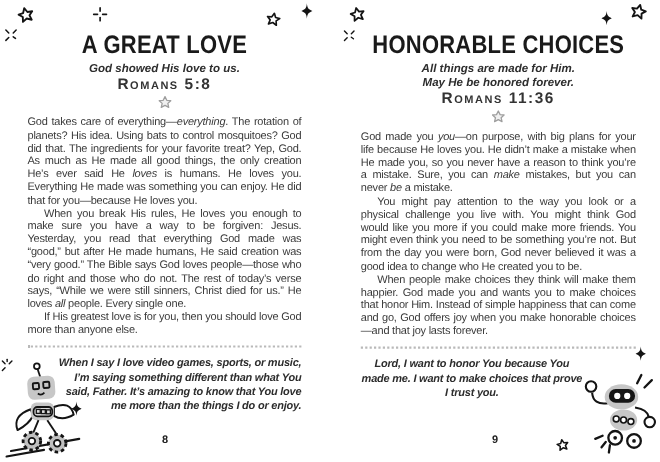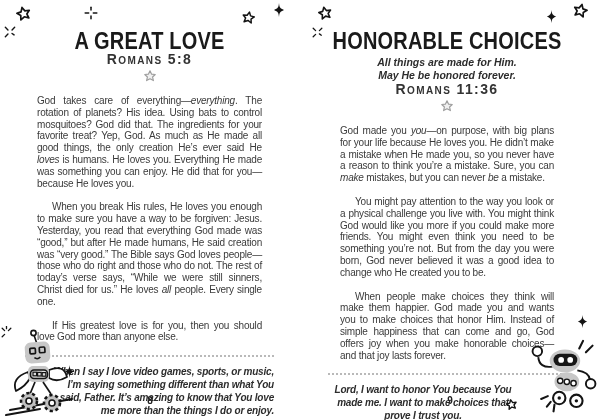--- a/index.html
+++ b/index.html
@@ -6,21 +6,21 @@
   body {
     width:600px; height:420px;
     font-family:"Liberation Sans", sans-serif;
     color:#383838;
     overflow:hidden;
   }
   .spread { position:relative; width:600px; height:300px; background:#ffffff; }
 
   .page { position:absolute; top:0; height:420px; width:300px; box-sizing:border-box; }
   .page.left  { left:0;   padding:0 26px 0 25px; }
-  .page.right { left:300px; padding:0 34px 0 28px; }
+  .page.right { left:300px; padding:0 22px 0 28px; }
 
   .page-header { text-align:center; margin-top:30px; }
   .title {
     margin:0; font-size:20px; font-weight:bold; color:#1a1a1a;
     letter-spacing:0.2px; line-height:22px;
     display:inline-block; transform:scale(1,1.15); transform-origin:center;
     white-space:nowrap;
   }
   .verse { margin-top:4px; }
   .verse-line {
@@ -30,21 +30,21 @@
   .verse-ref {
     margin-top:2px; font-size:14px; font-weight:bold; color:#333333;
     font-variant:small-caps; letter-spacing:1.4px; line-height:11px;
   }
   .star-ornament { margin-top:4px; height:14px; line-height:14px; }
 
   .body-text {
     margin-top:6px; font-size:10px; line-height:11.8px;
     letter-spacing:-0.2px; text-align:justify; color:#3a3a3a;
   }
-  .body-text p { margin:12px; text-indent:15px; }
+  .body-text p { margin:0; text-indent:15px; }
   .body-text p:first-child { text-indent:0; }
   .body-text i, .prayer i { font-style:italic; }
 
   .divider { border-top:2px dotted #b9b9b9; margin-top:7px; height:0; }
 
   .prayer {
     margin-top:8px; font-size:10px; font-weight:bold; font-style:italic;
     letter-spacing:-0.2px; line-height:13px; color:#2d2d2d;
   }
   .prayer.align-right { text-align:right; padding-left:24px; }
@@ -114,20 +114,23 @@
   </span>
   <span class="deco" style="left:572px;top:2px;transform:rotate(14deg);">
     <svg width="17" height="17" viewBox="0 0 24 24">
         <path d="M12 3.2 L14.8 8.9 L21 9.5 L16.4 13.7 L17.8 19.9 L12 16.8 L6.2 19.9 L7.6 13.7 L3 9.5 L9.2 8.9 Z" fill="#ffffff" stroke="#141414" stroke-width="2.4" stroke-linejoin="round"></path>
       </svg>
   </span>
 
   <div class="page left">
     <div class="page-header">
       <h1 class="title">A GREAT LOVE</h1>
+      <div class="verse">
+        <div class="verse-line">God showed His love to us.</div>
+      </div>
       <div class="verse-ref">Romans 5:8</div>
       <div class="star-ornament">
         <svg width="14" height="14" viewBox="0 0 24 24">
             <path d="M12 3.2 L14.8 8.9 L21 9.5 L16.4 13.7 L17.8 19.9 L12 16.8 L6.2 19.9 L7.6 13.7 L3 9.5 L9.2 8.9 Z" fill="#f0f0f0" stroke="#9e9e9e" stroke-width="2" stroke-linejoin="round"></path>
           </svg>
       </div>
     </div>
     <div class="body-text">
       <p>God takes care of everything—<i>everything</i>. The rotation of planets? His idea. Using bats to control mosquitoes? God did that. The ingredients for your favorite treat? Yep, God. As much as He made all good things, the only creation He’s ever said He <i>loves</i> is humans. He loves you. Everything He made was something you can enjoy. He did that for you—because He loves you.</p>
       <p>When you break His rules, He loves you enough to make sure you have a way to be forgiven: Jesus. Yesterday, you read that everything God made was “good,” but after He made humans, He said creation was “very good.” The Bible says God loves people—those who do right and those who do not. The rest of today’s verse says, “While we were still sinners, Christ died for us.” He loves <i>all</i> people. Every single one.</p>

